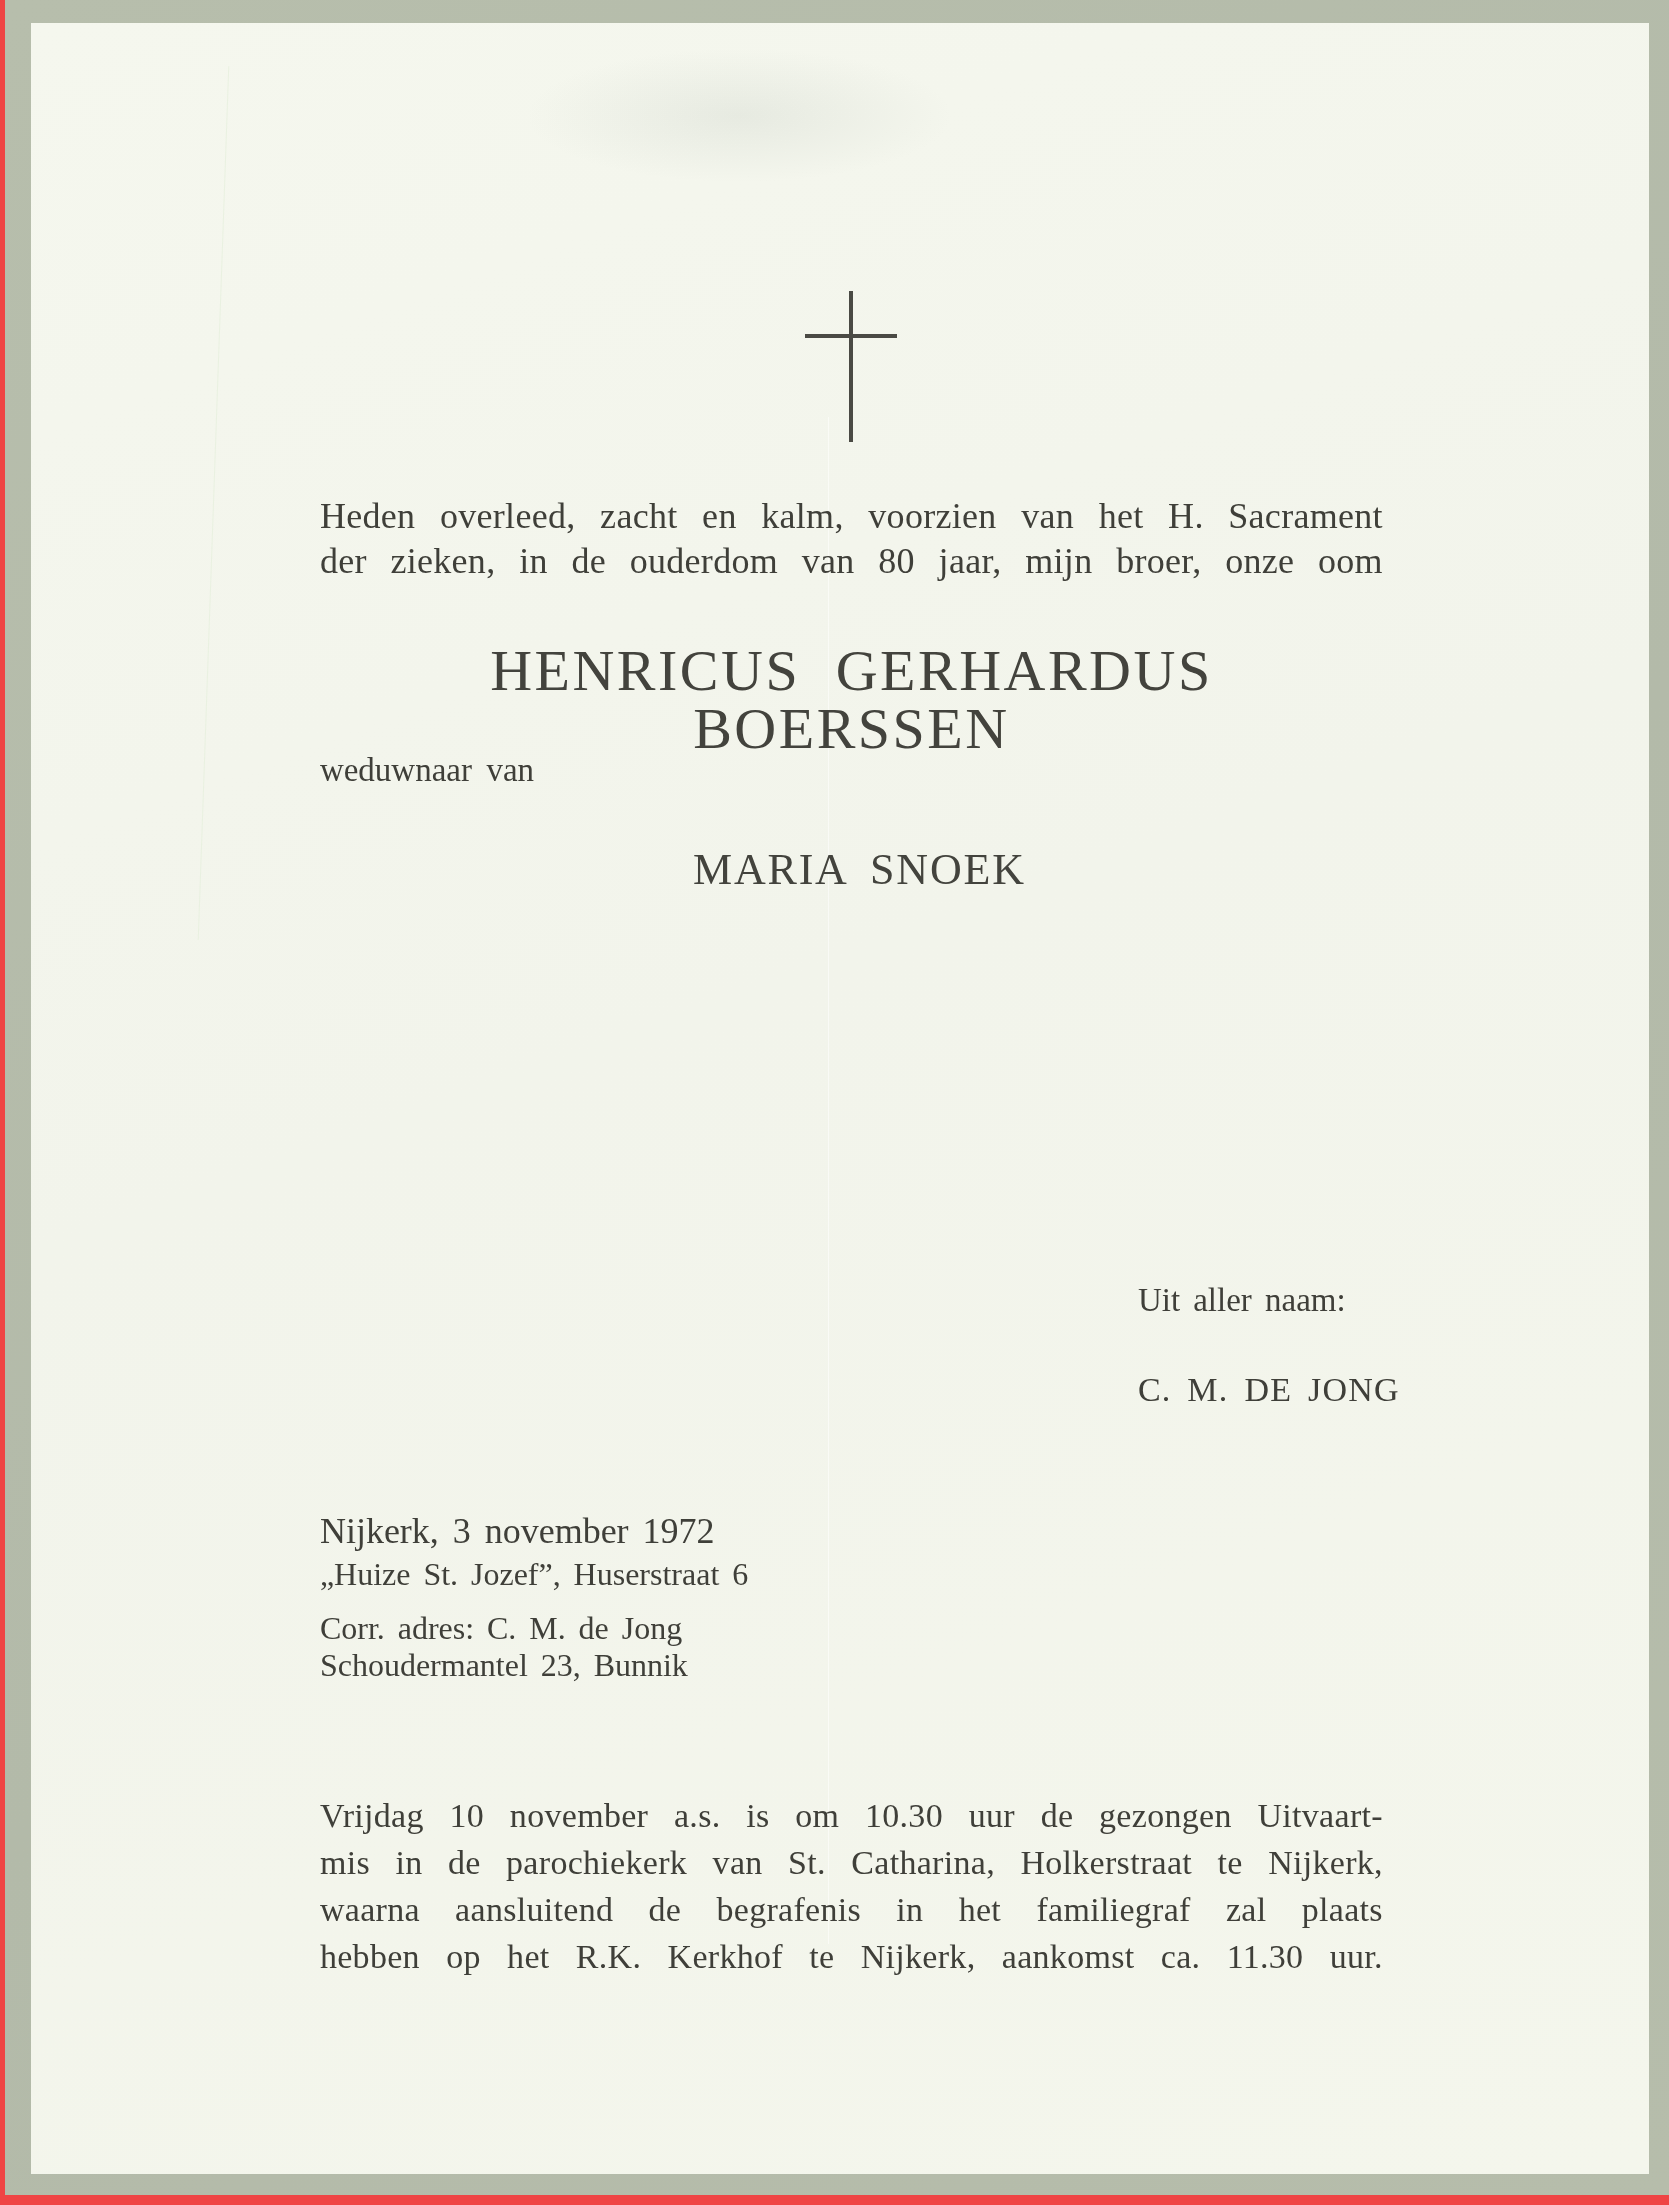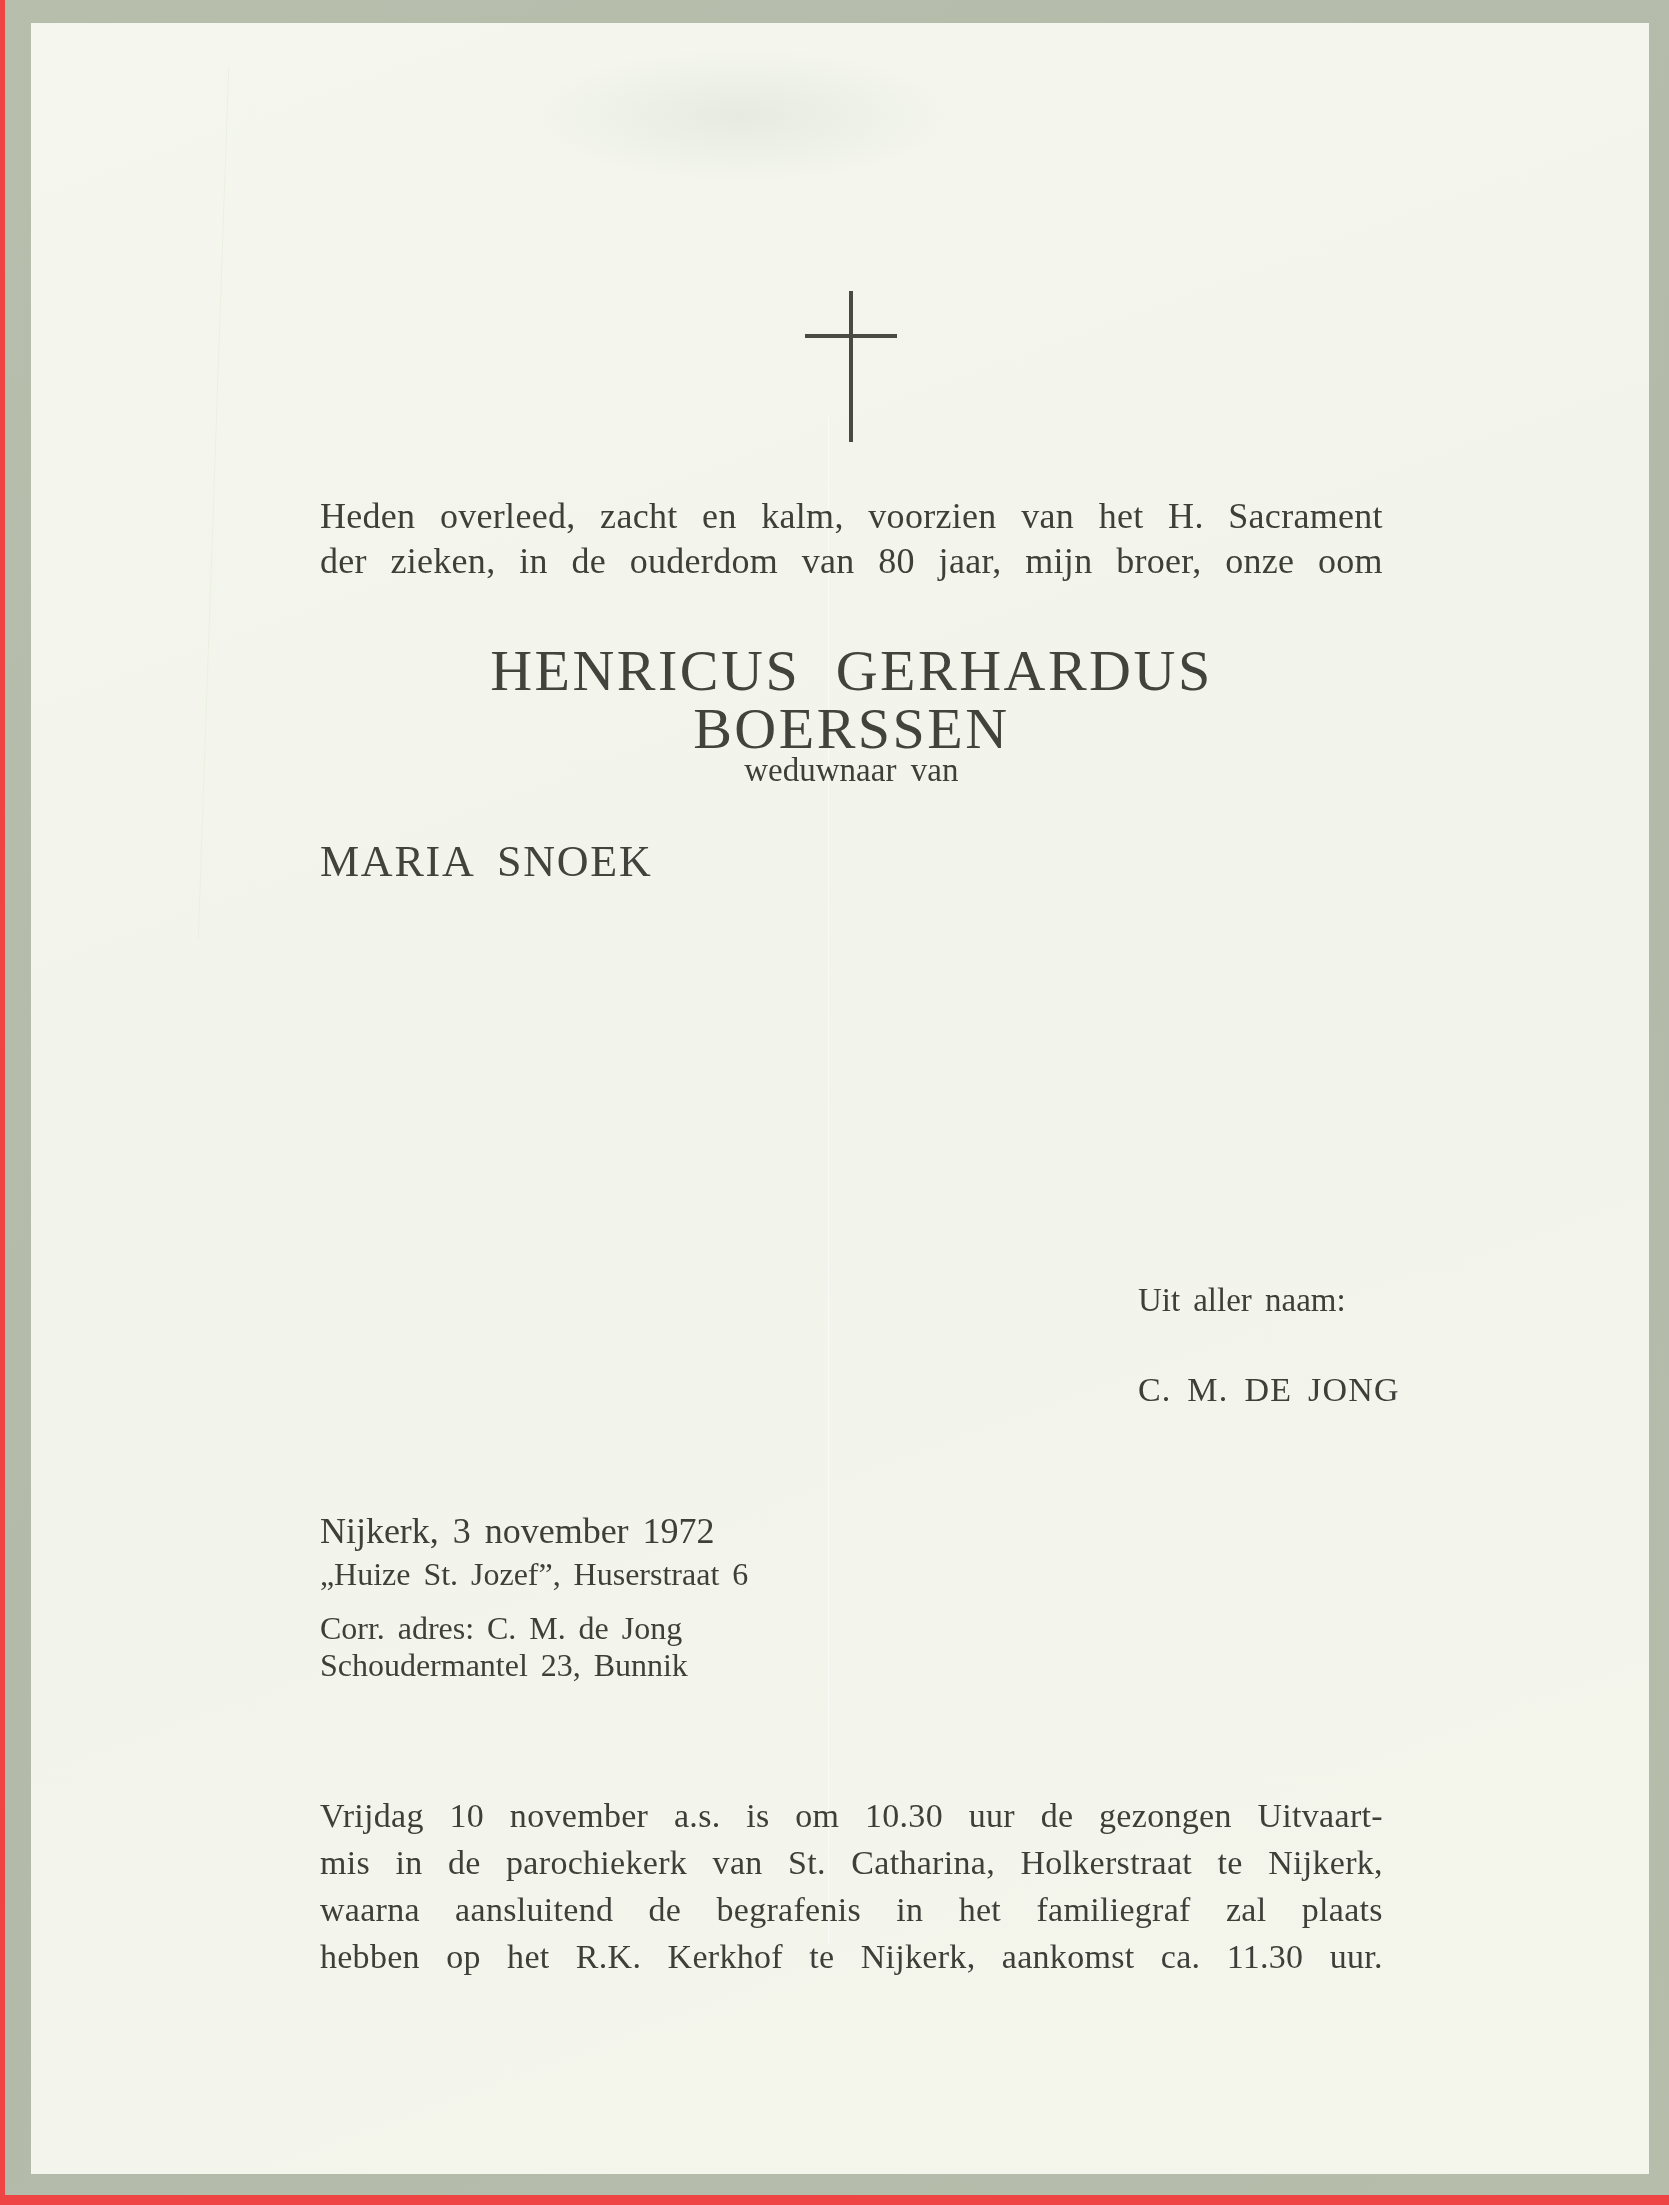--- a/index.html
+++ b/index.html
@@ -113,32 +113,32 @@
     letter-spacing: 2.5px;
     word-spacing: 18.5px;
     color: #43433d;
   }
   .relation {
     left: 289px;
     top: 731px;
     width: 1063px;
     font-size: 33px;
     line-height: 33px;
-    text-align: center;
+    text-align: left;
     word-spacing: 6.2px;
   }
   .spouse-name {
     left: 289px;
     top: 817px;
     width: 1063px;
-    margin: 0;
+    margin: 8px;
     font-size: 44px;
     font-weight: normal;
     line-height: 44px;
-    text-align: left;
+    text-align: center;
     letter-spacing: 1.8px;
     word-spacing: 11px;
     color: #43433d;
   }
   .attribution {
     left: 1107px;
     top: 1256px;
     width: 320px;
     line-height: 43px;
   }

